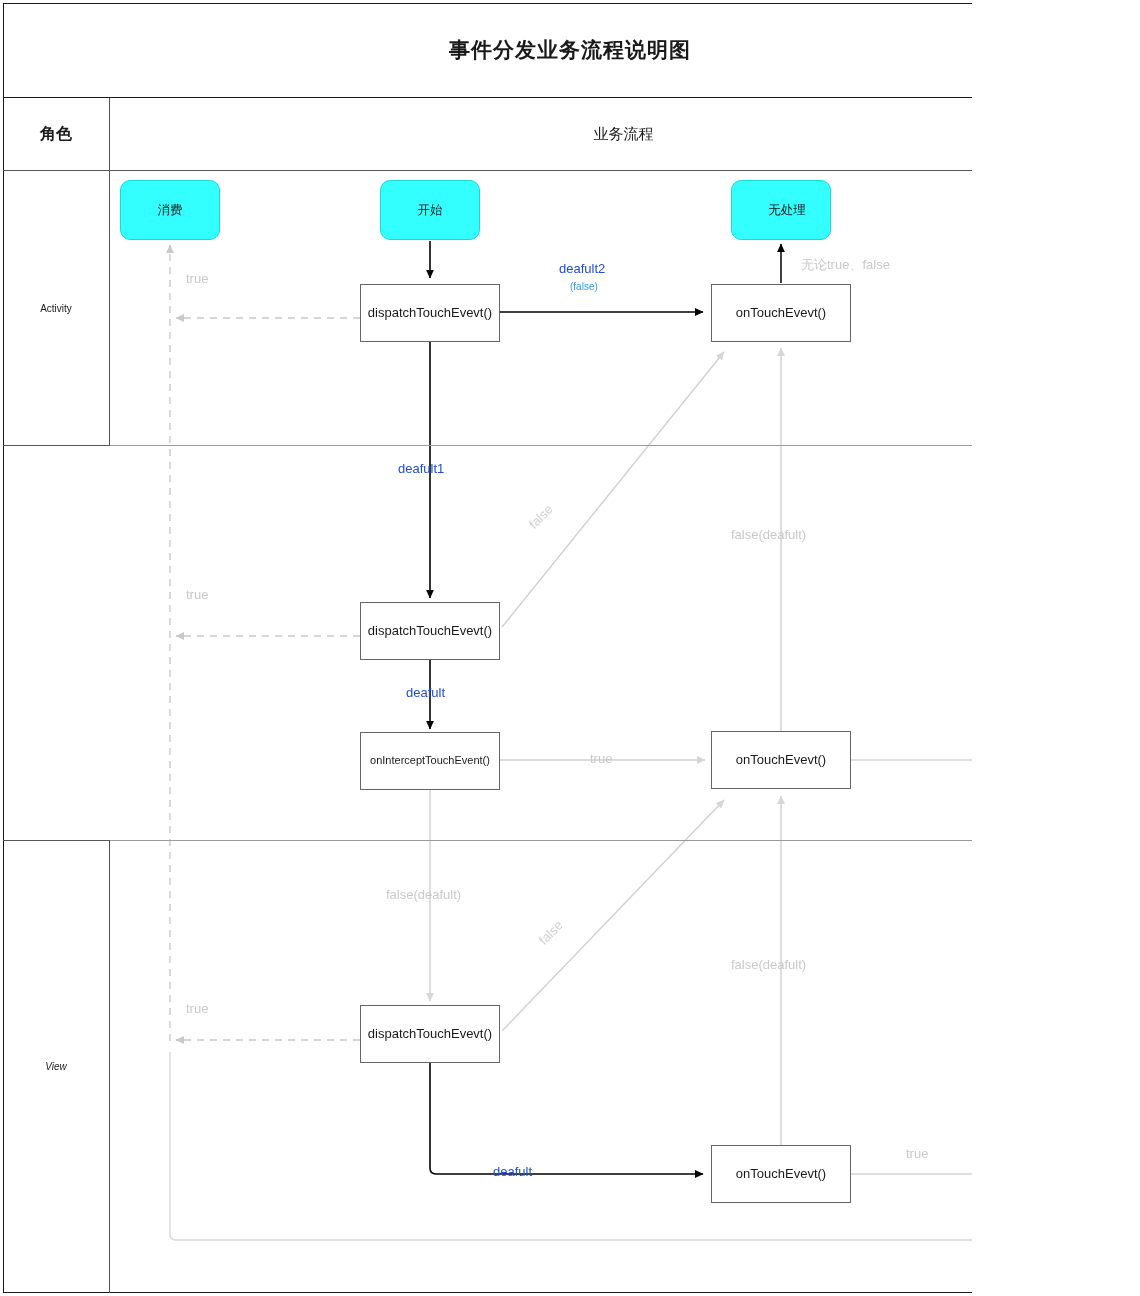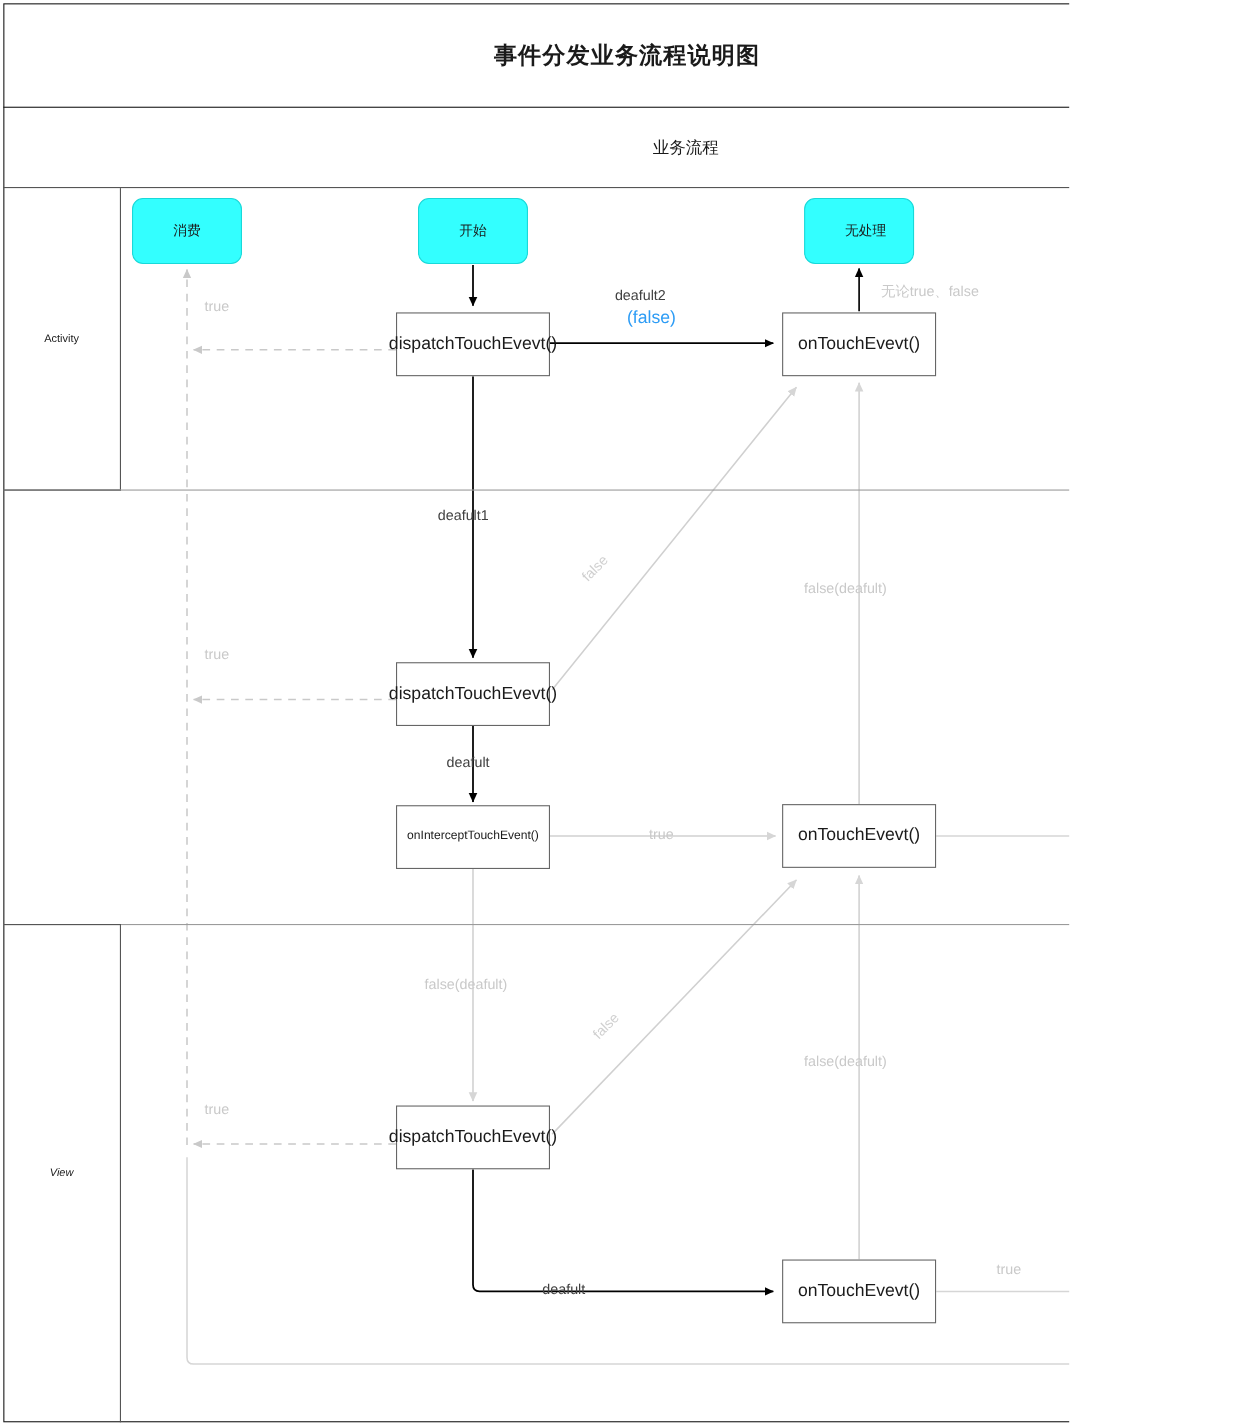--- a/index.html
+++ b/index.html
@@ -94,42 +94,42 @@
 
   
   .node {
     position: absolute;
     display: flex;
     align-items: center;
     justify-content: center;
     text-align: center;
     background: #ffffff;
     border: 1px solid #666666;
-    font-size: 16px;
+    font-size: 13px;
     color: #1a1a1a;
     line-height: 1.2;
   }
   .node.terminal {
     background: #33ffff;
     border: 1px solid #19d9d9;
     border-radius: 10px;
     font-size: 12.5px;
     color: #1a1a1a;
   }
 
   
   .elabel {
     position: absolute;
     font-size: 13px;
     white-space: nowrap;
     color: #c9c9c9;
     background: transparent;
   }
-  .elabel.blue { color: #404040; }
-  .elabel.blue-small { color: #2d9cf5; font-size: 16px; }
+  .elabel.blue { color: #1d4ed8; }
+  .elabel.blue-small { color: #2d9cf5; font-size: 10px; }
   .elabel.rot {
     transform: rotate(-45deg);
     transform-origin: center center;
     color: #d0d0d0;
   }
 </style>
 </head>
 <body>
 
 <div id="page">
@@ -185,20 +185,21 @@
              L176,1240 Q170,1240 170,1234 L170,1052" stroke="#d6d6d6" stroke-width="1.4" fill="none"></path>
   </svg>
 
   <div class="frame"></div>
 
   <div class="title-row">
     <div class="title-text">事件分发业务流程说明图</div>
   </div>
 
   <div class="header-row">
+    <div class="header-role">角色</div>
     <div class="header-flow">业务流程</div>
   </div>
 
   <div class="lane" style="top:171px; height:274px;">
     <div class="lane-label">Activity</div>
   </div>
   <div class="lane" style="top:840px; height:453px;font-style:italic;">
     <div class="lane-label">View</div>
   </div>
 

